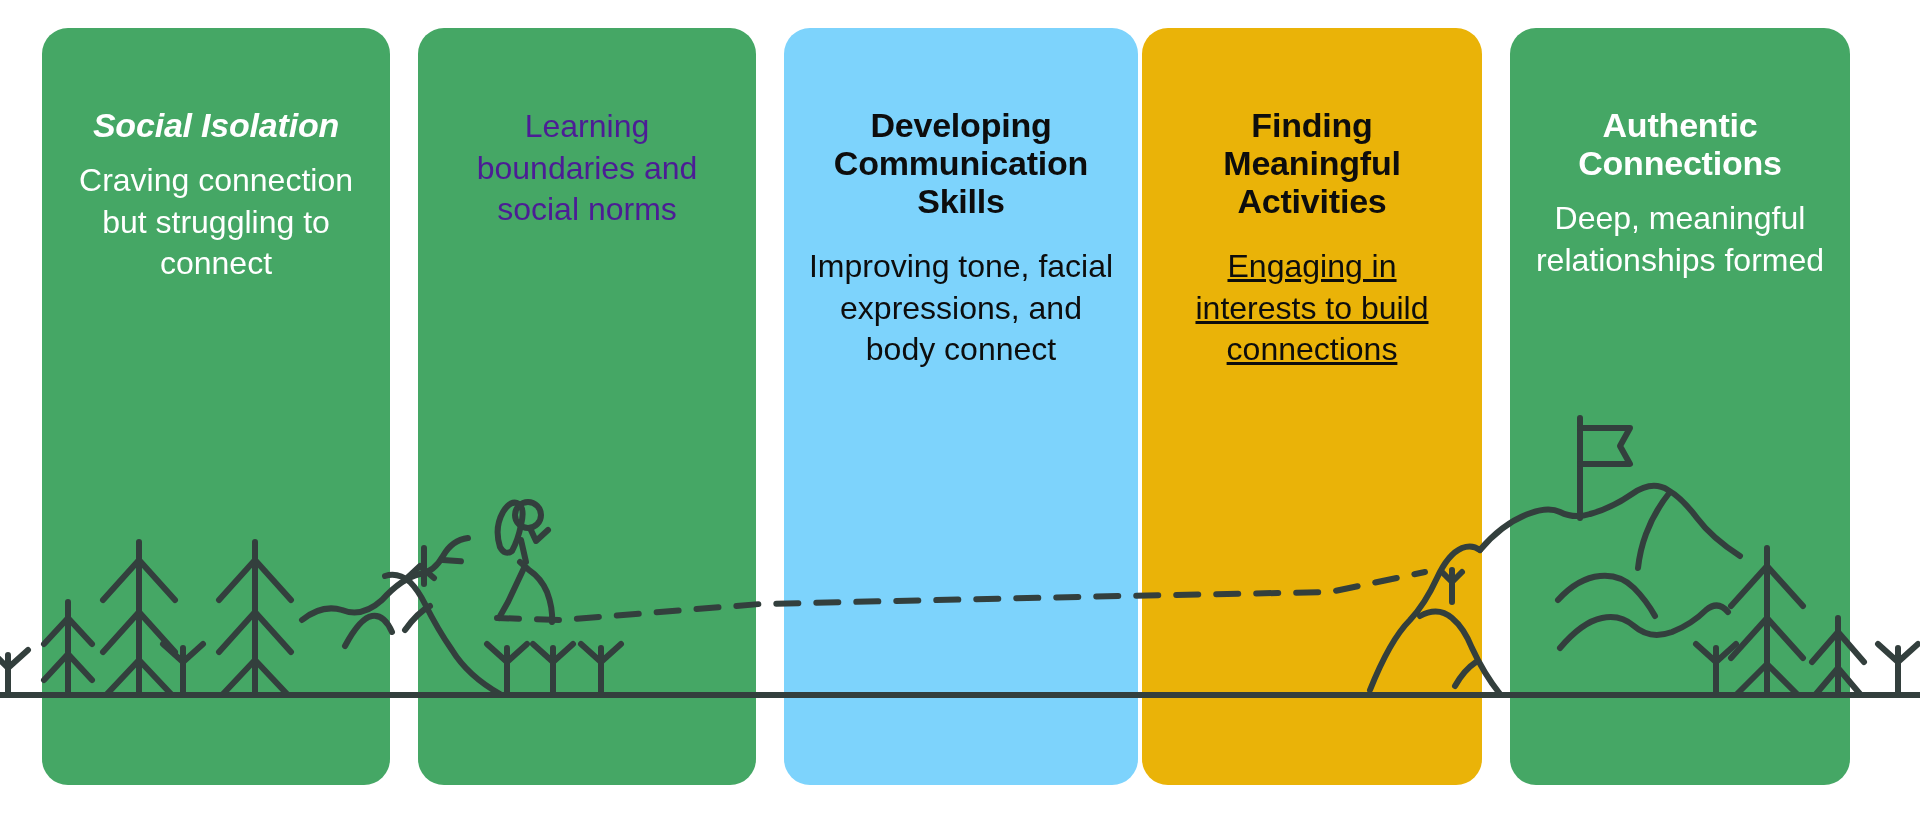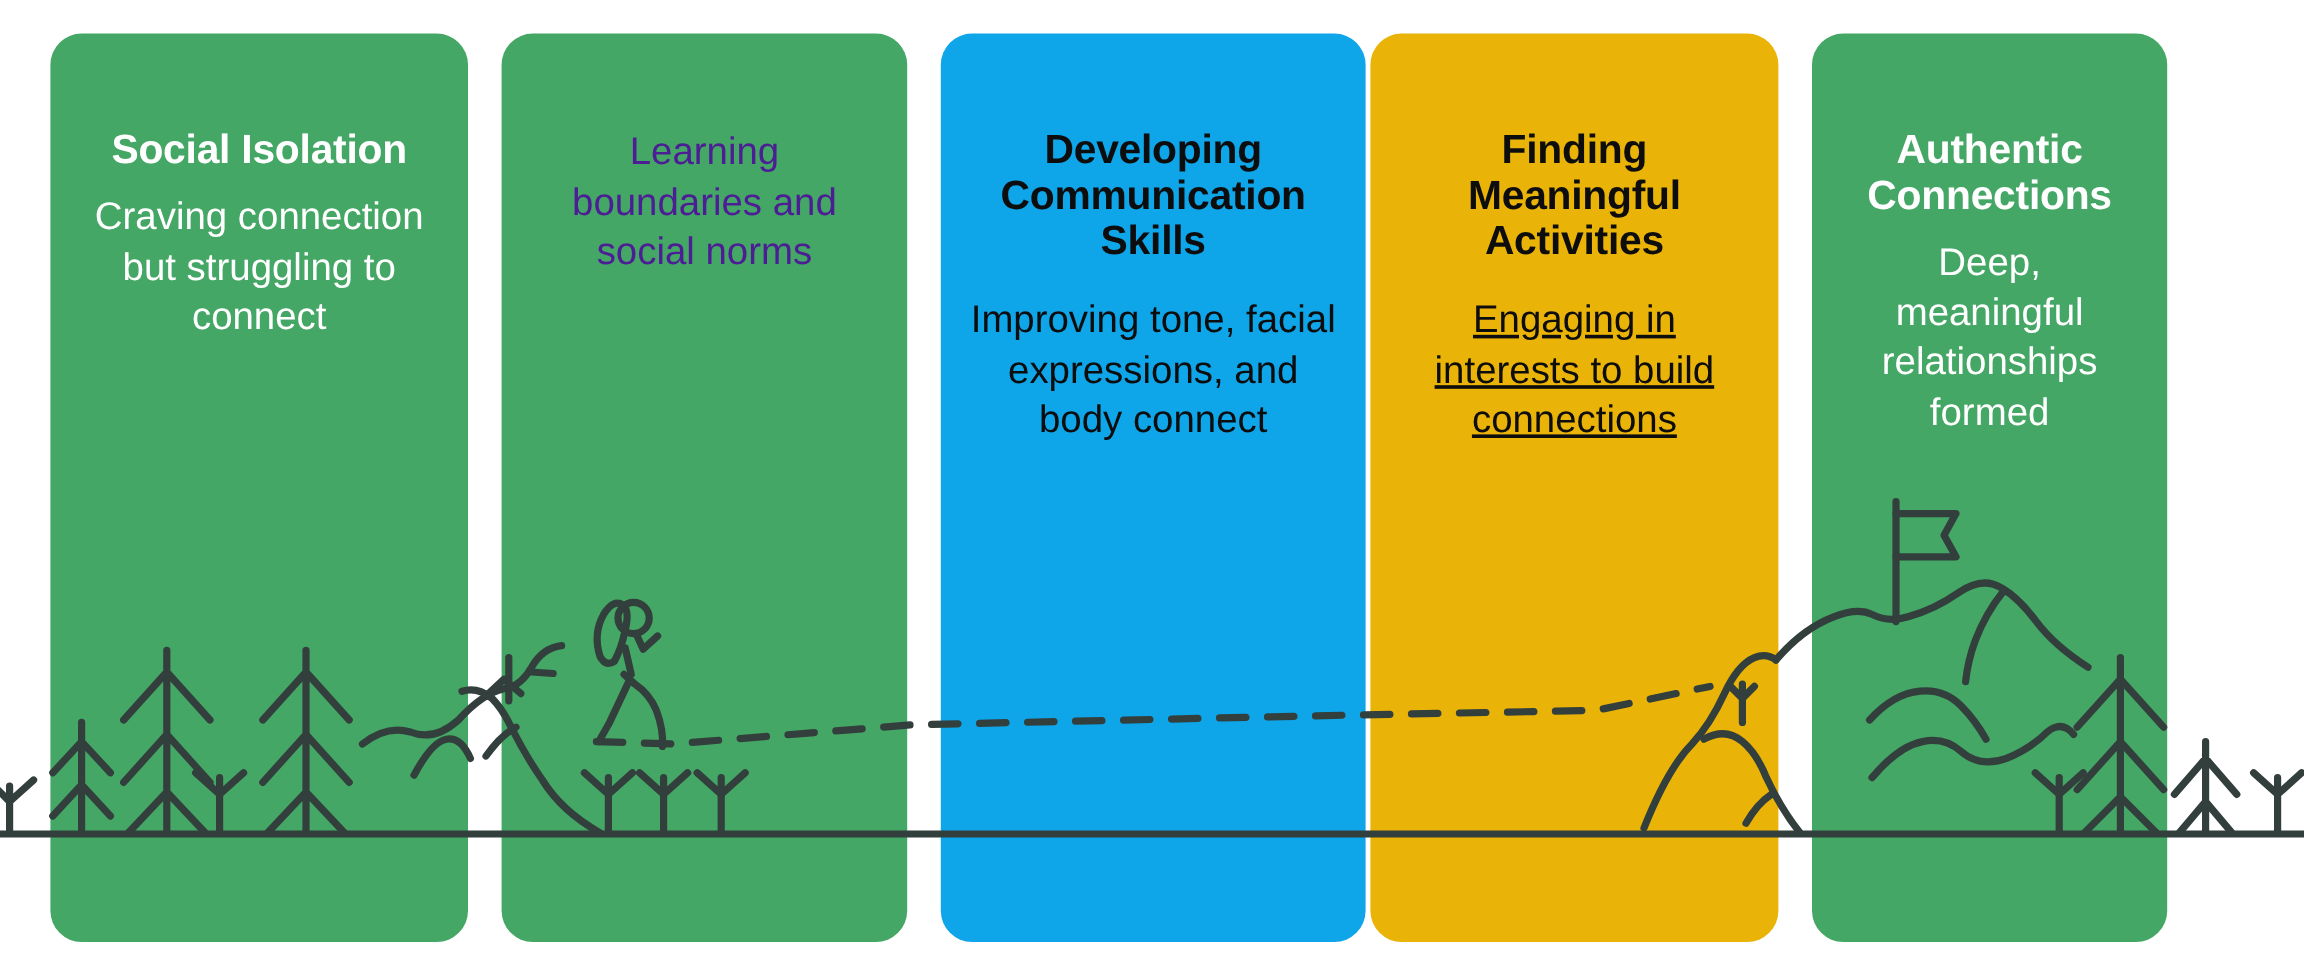--- a/index.html
+++ b/index.html
@@ -63,43 +63,43 @@
   .text-light .card-title,
   .text-light .card-desc { color: #ffffff; }
   .text-dark .card-title,
   .text-dark .card-desc { color: #0d0d0d; }
 
   
   #card-0 { left: 42px;   width: 348px; }
   #card-1 { left: 418px;  width: 338px; }
   #card-2 { left: 784px;  width: 354px; }
   #card-3 { left: 1142px; width: 340px; }
-  #card-4 { left: 1510px; width: 296px; }
+  #card-4 { left: 1510px; width: 340px; }
 
   #card-1 .card-title { margin-bottom: 22px; }
   #card-2 .card-title { margin-bottom: 26px; }
   #card-3 .card-title { margin-bottom: 26px; }
 </style>
 </head>
 <body style="background: rgb(255, 255, 255);">
 
 <div id="stage">
 
   <div id="cards">
 
     <div class="card text-light" id="card-0" style="background: rgb(69, 167, 101);">
-      <p class="card-title" style="color: rgb(255, 255, 255);">Social Isolation</p>
+      <p class="card-title" style="color: rgb(255, 255, 255); font-style: italic;">Social Isolation</p>
       <p class="card-desc" style="color: rgb(255, 255, 255);">Craving connection but struggling to connect</p>
     </div>
 
     <div class="card text-light" id="card-1" style="background: rgb(69, 167, 101);">
       <p class="card-desc" style="color: #4c1d95;">Learning boundaries and social norms</p>
     </div>
 
-    <div class="card text-dark" id="card-2" style="background: #0ea5e9;">
+    <div class="card text-dark" id="card-2" style="background: #7dd3fc;">
       <p class="card-title" style="color: rgb(13, 13, 13);">Developing Communication Skills</p>
       <p class="card-desc" style="color: rgb(13, 13, 13);">Improving tone, facial expressions, and body connect</p>
     </div>
 
     <div class="card text-dark" id="card-3" style="background: #eab308;">
       <p class="card-title" style="color: rgb(13, 13, 13);">Finding Meaningful Activities</p>
       <p class="card-desc" style="color: rgb(13, 13, 13); text-decoration: underline;">Engaging in interests to build connections</p>
     </div>
 
     <div class="card text-light" id="card-4" style="background: rgb(69, 167, 101);">

